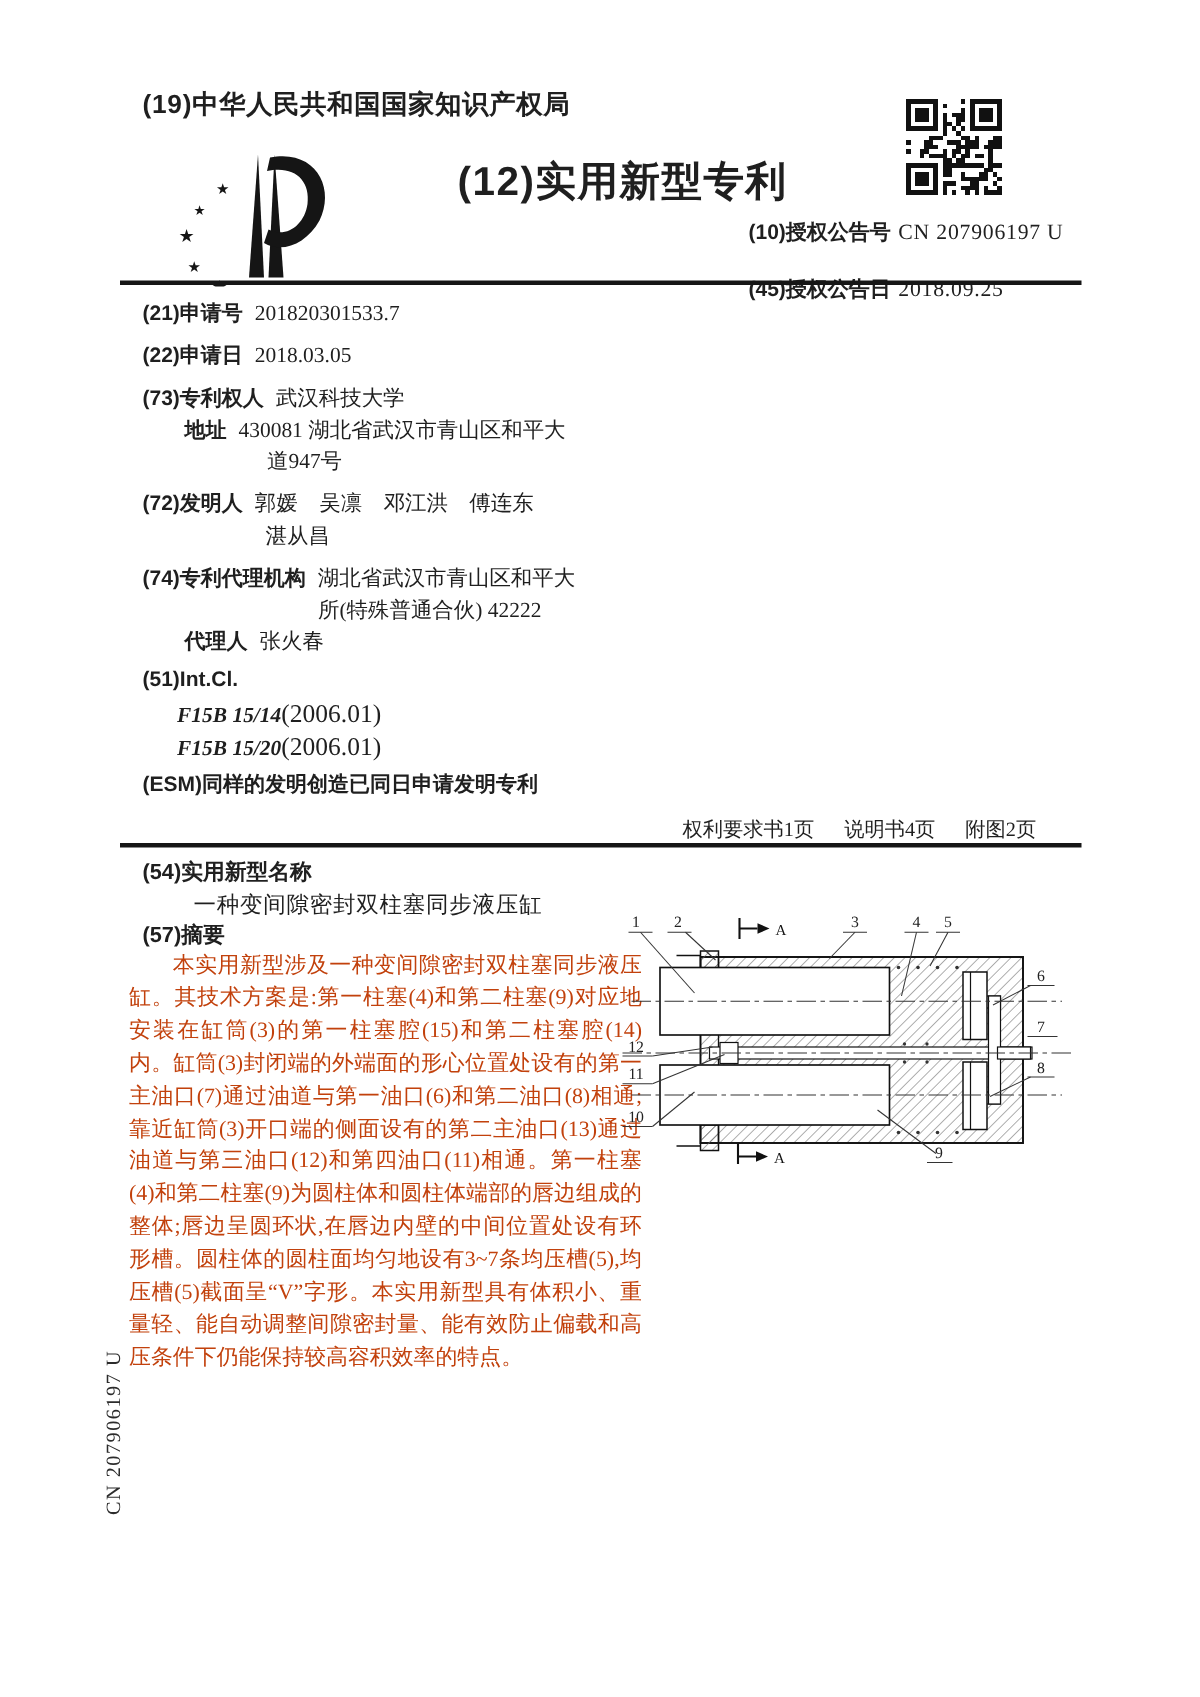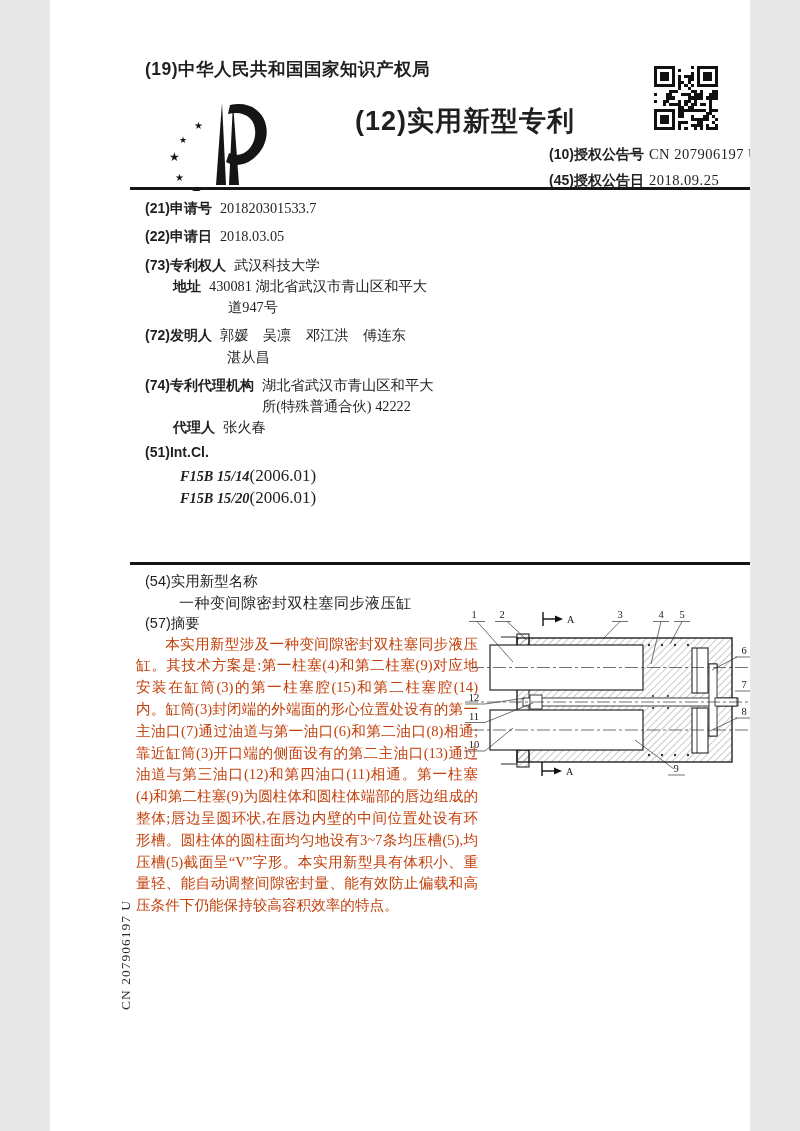--- a/index.html
+++ b/index.html
@@ -1,38 +1,38 @@
 <!DOCTYPE html>
 <html><head>
 <meta charset="utf-8">
 <style>
   html,body{margin:0;padding:0;background:#e8e8e8;}
-  .page{position:relative;width:700px;height:1131px;margin:0 auto;background:#ffffff;
+  .page{position:relative;width:800px;height:1131px;margin:0 auto;background:#ffffff;
         font-family:"Liberation Serif","DejaVu Serif",serif;color:#1f1f1f;overflow:hidden;}
   .hei{font-family:"Liberation Sans","DejaVu Sans",sans-serif;font-weight:bold;}
   .abs{position:absolute;white-space:nowrap;}
   
   .org-line{left:95px;top:57px;font-size:17.5px;letter-spacing:.5px;}
   .doc-type{left:293px;top:103px;font-size:27px;letter-spacing:1px;margin-left:12px;}
   .pub-row{position:absolute;left:499px;white-space:nowrap;font-size:14px;}
   .pub-row .lbl{font-family:"Liberation Sans","DejaVu Sans",sans-serif;font-weight:bold;font-size:14px;}
   .pub-row .val{font-size:14.5px;margin-left:5px;letter-spacing:.5px;}
   .rule{position:absolute;left:80px;width:641px;height:3px;background:#161616;}
   
   .bib-row{position:absolute;left:95px;white-space:nowrap;font-size:14px;}
   .bib-row .lbl{font-family:"Liberation Sans","DejaVu Sans",sans-serif;font-weight:bold;}
   .bib-row .val{margin-left:8px;font-size:14.3px;}
   .cont{font-size:14.3px;}
-  .itcode{font-style:italic;font-weight:bold;font-size:14.3px;margin-left:12px;}
+  .itcode{font-style:italic;font-weight:bold;font-size:14.3px;}
   .itver{font-size:17px;text-align:right;}
   
   .pages-line{left:455px;top:544px;font-size:13.5px;}
   .pages-line span{margin-right:20px;}
   
-  .sec-label{font-family:"Liberation Sans","DejaVu Sans",sans-serif;font-weight:normal;font-size:14.5px;}
+  .sec-label{font-family:"Liberation Sans","DejaVu Sans",sans-serif;font-weight:bold;font-size:14.5px;}
   .title-line{left:129px;top:594px;font-size:15px;letter-spacing:.5px;}
   .abstract{position:absolute;left:86px;top:619px;width:342px;font-size:14.6px;line-height:21.8px;
             text-align:justify;text-indent:2em;white-space:normal;color:#c2410c;}
   
   .side-code{position:absolute;left:-2px;top:920px;width:160px;height:20px;
              transform:rotate(-90deg);font-size:13.5px;letter-spacing:1px;color:#2c2c2c;}
   
   .logo-wrap{position:absolute;left:116px;top:91px;width:110px;height:100px;}
   .qr-wrap{position:absolute;left:604px;top:66px;width:64px;height:64px;}
   .fig-wrap{position:absolute;left:413px;top:602px;width:380px;height:200px;}
@@ -285,21 +285,21 @@
         <rect x="17" y="20" width="1" height="1" fill="#111"></rect>
         <rect x="18" y="20" width="1" height="1" fill="#111"></rect>
         <rect x="19" y="20" width="1" height="1" fill="#111"></rect>
         <rect x="20" y="20" width="1" height="1" fill="#111"></rect>
       </svg>
   </div>
 
   <div class="pub-row" style="top:146px;">
     <span class="lbl">(10)授权公告号</span><span class="val">CN 207906197 U</span>
   </div>
-  <div class="pub-row" style="top:172px;">
+  <div class="pub-row" style="top:184px;">
     <span class="lbl">(45)授权公告日</span><span class="val">2018.09.25</span>
   </div>
 
   <div class="rule" style="top:187px;"></div>
 
   <div class="bib-row" style="top:200px;">
     <span class="lbl">(21)申请号</span><span class="val">201820301533.7</span>
   </div>
   <div class="bib-row" style="top:228px;">
     <span class="lbl">(22)申请日</span><span class="val">2018.03.05</span>
@@ -330,21 +330,27 @@
   </div>
   <div class="bib-row" style="top:444px;">
     <span class="lbl">(51)Int.Cl.</span>
   </div>
   <div class="bib-row" style="top:466px;left:118px;">
     <span class="itcode">F15B 15/14</span><span class="itver">(2006.01)</span>
   </div>
   <div class="bib-row" style="top:488px;left:118px;">
     <span class="itcode">F15B 15/20</span><span class="itver">(2006.01)</span>
   </div>
-
+  <div class="bib-row" style="top:514px;">
+    <span class="lbl">(ESM)同样的发明创造已同日申请发明专利</span>
+  </div>
+
+  <div class="abs pages-line">
+    <span>权利要求书1页</span><span>说明书4页</span><span style="margin-right:0;">附图2页</span>
+  </div>
   <div class="rule" style="top:562px;"></div>
 
   <div class="abs sec-label" style="left:95px;top:572px;">(54)实用新型名称</div>
   <div class="abs title-line">一种变间隙密封双柱塞同步液压缸</div>
   <div class="abs sec-label" style="left:95px;top:614px;">(57)摘要</div>
   <p class="abstract">本实用新型涉及一种变间隙密封双柱塞同步液压缸。其技术方案是:第一柱塞(4)和第二柱塞(9)对应地安装在缸筒(3)的第一柱塞腔(15)和第二柱塞腔(14)内。缸筒(3)封闭端的外端面的形心位置处设有的第一主油口(7)通过油道与第一油口(6)和第二油口(8)相通;靠近缸筒(3)开口端的侧面设有的第二主油口(13)通过油道与第三油口(12)和第四油口(11)相通。第一柱塞(4)和第二柱塞(9)为圆柱体和圆柱体端部的唇边组成的整体;唇边呈圆环状,在唇边内壁的中间位置处设有环形槽。圆柱体的圆柱面均匀地设有3~7条均压槽(5),均压槽(5)截面呈“V”字形。本实用新型具有体积小、重量轻、能自动调整间隙密封量、能有效防止偏载和高压条件下仍能保持较高容积效率的特点。</p>
 
   <div class="fig-wrap">
     <svg width="380" height="200" viewBox="0 0 380 200">
       <defs>

